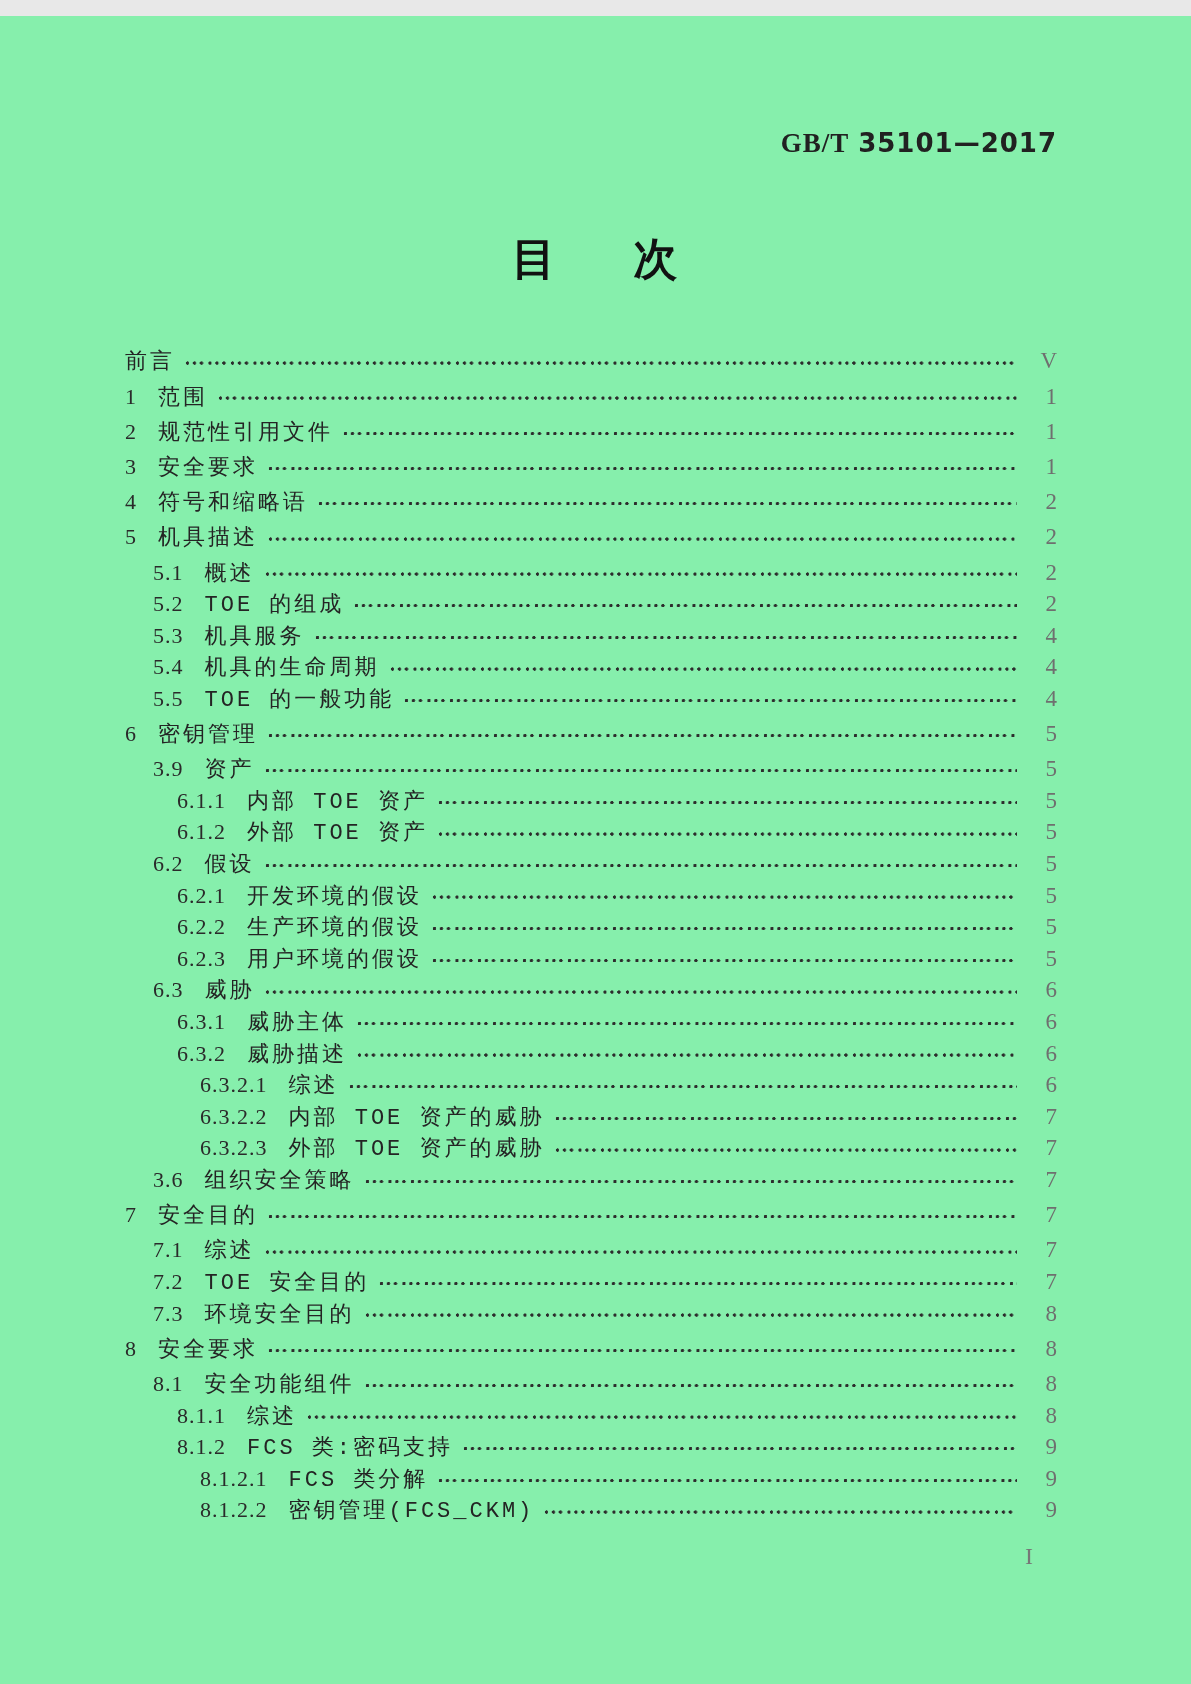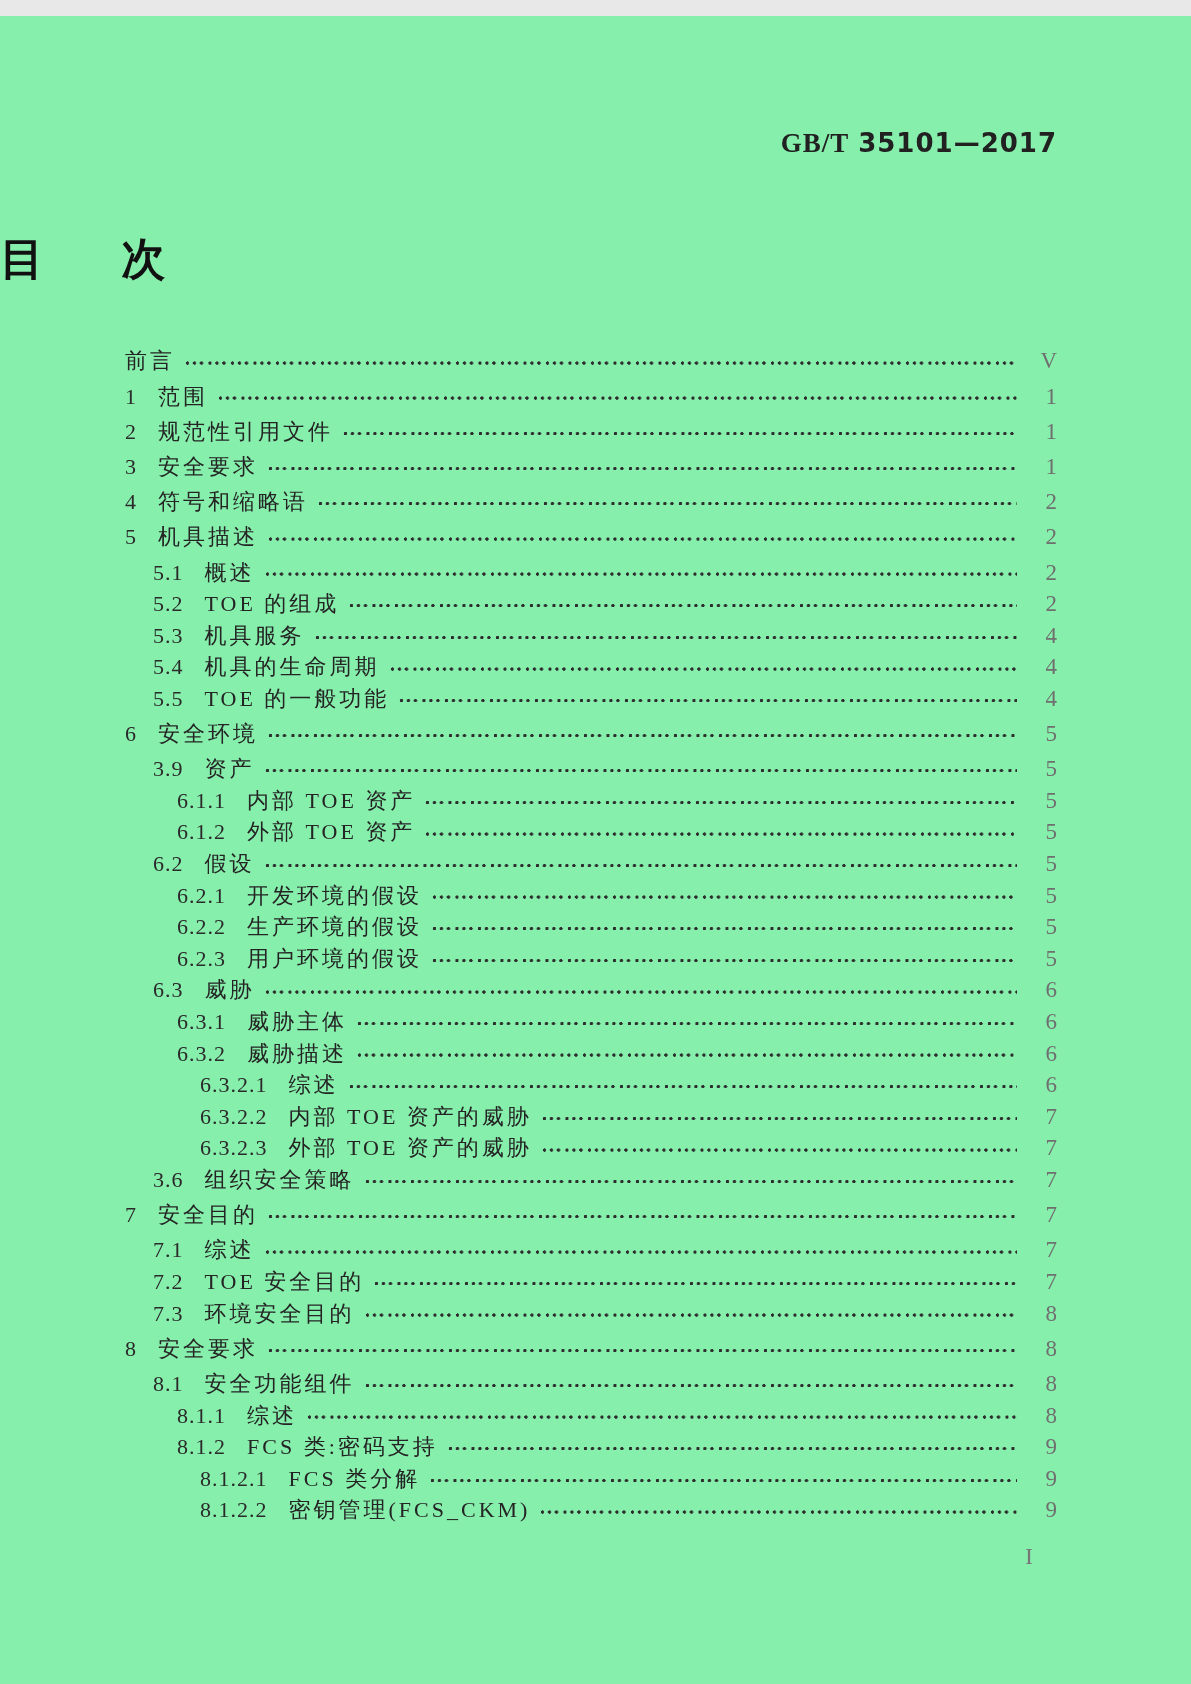--- a/index.html
+++ b/index.html
@@ -19,21 +19,21 @@
   .header .prefix{
     font-family:"Liberation Serif","DejaVu Serif",serif;
     font-size:27px;letter-spacing:1px;
   }
   .header .code{
     font-family:"DejaVu Sans","Liberation Sans",sans-serif;
     font-size:26px;margin-left:9px;letter-spacing:1px;
   }
   .doc-title{
     position:absolute;top:214px;left:0;width:100%;
-    text-align:left;
+    text-align:center;
     font-family:"DejaVu Sans","Liberation Sans",sans-serif;
     font-size:44px;font-weight:bold;color:#111;
     word-spacing:58px;letter-spacing:2px;
     margin:0;
   }
   .toc{
     position:absolute;top:326px;left:125px;right:134px;
   }
   .row{
     display:flex;align-items:center;
@@ -49,20 +49,21 @@
     flex:0 0 auto;
     margin-right:21px;
     letter-spacing:1px;
     color:#2a2a2a;
   }
   .num:empty{display:none;margin:0;}
   .label{
     flex:0 0 auto;
     letter-spacing:3px;
     color:#242424;
+    font-family:Liberation Mono, monospace;
   }
   .leader{
     flex:1 1 auto;
     height:100%;
     margin:0 10px 0 9px;
     background-image:
       radial-gradient(circle at 3.5px 55%, #2c2c2c 1.45px, transparent 1.9px),
       radial-gradient(circle at 10.5px 55%, #2c2c2c 1.45px, transparent 1.9px),
       radial-gradient(circle at 17.5px 55%, #2c2c2c 1.45px, transparent 1.9px);
     background-size:22.5px 100%;
@@ -164,21 +165,21 @@
 
   <div class="row lv1">
     <span class="num">5.5</span>
     <span class="label">TOE 的一般功能</span>
     <span class="leader"></span>
     <span class="pg">4</span>
   </div>
 
   <div class="row lv0">
     <span class="num">6</span>
-    <span class="label">安全环境</span>
+    <span class="label">密钥管理</span>
     <span class="leader"></span>
     <span class="pg">5</span>
   </div>
 
   <div class="row lv1">
     <span class="num">3.9</span>
     <span class="label">资产</span>
     <span class="leader"></span>
     <span class="pg">5</span>
   </div>

